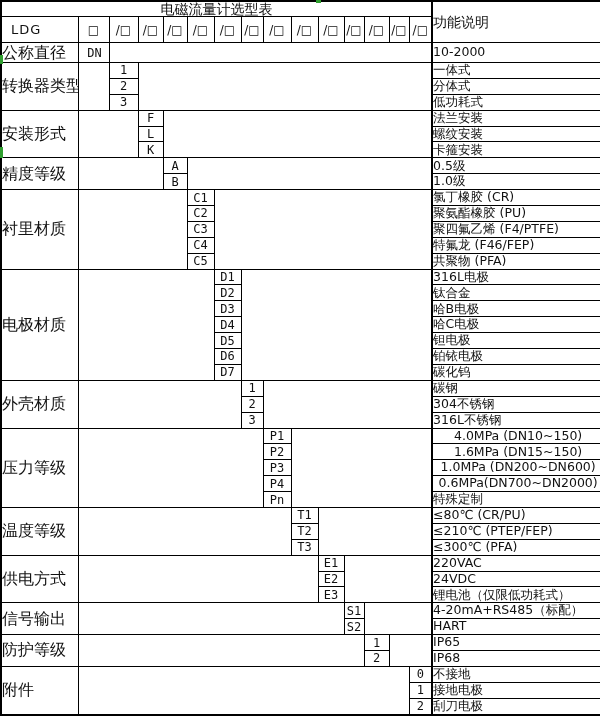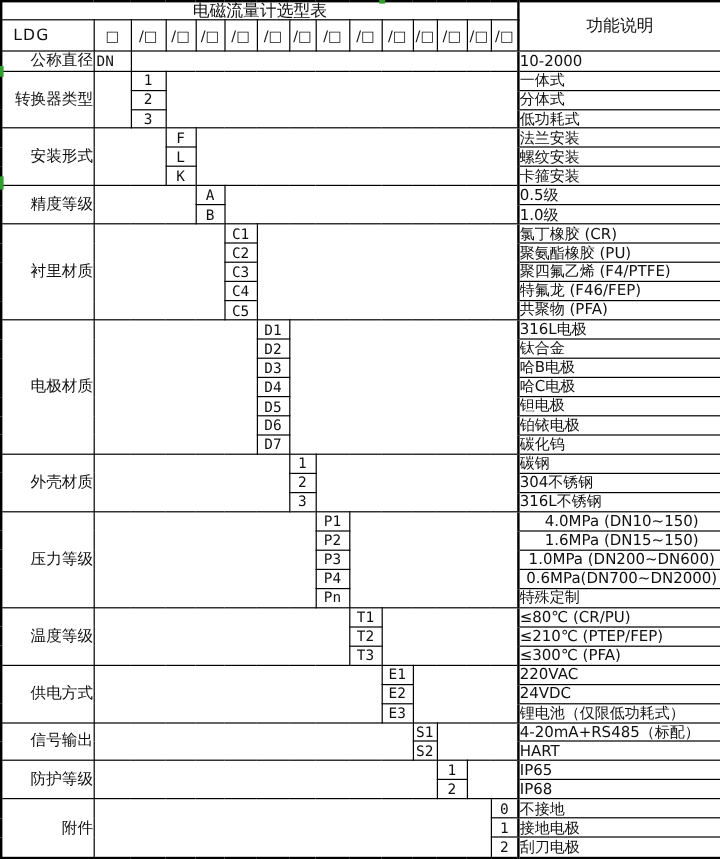--- a/index.html
+++ b/index.html
@@ -11,26 +11,26 @@
     border-collapse:collapse;table-layout:fixed;
     width:600px;height:716px;border:2px solid #000;
   }
   td{
     border:1px solid #000;padding:0;overflow:hidden;
     white-space:nowrap;line-height:1;vertical-align:middle;
   }
   tr.title-row{height:15px}
   tr.code-row{height:26px}
   .title{text-align:center;font-size:14px}
-  .fn-header{text-align:center;font-size:14px;border-left:2px solid #000}
+  .fn-header{text-align:left;font-size:14px;border-left:2px solid #000}
   .ldg{font-size:13px;padding-left:9px;letter-spacing:1px}
   .slot{text-align:center;font-size:12px}
-  .cat{text-align:right;font-size:13px}
+  .cat{text-align:left;font-size:16px}
   .code{text-align:center;font-size:12px;font-family:"DejaVu Sans Mono","DejaVu Sans",monospace}
-  .code.dn{text-align:left;padding-left:2px}
+  .code.dn{text-align:center;padding-left:2px}
   .desc{font-size:12.5px;border-left:2px solid #000}
   .desc.left{text-align:center;padding-left:3px}
   .artifact{position:absolute;background:#2f9e2f}
   #a1{left:0;top:55px;width:3px;height:9px}
   #a2{left:0;top:147px;width:3px;height:11px}
   #a3{left:316px;top:0;width:5px;height:3px}
 </style>
 </head>
 <body>
 

